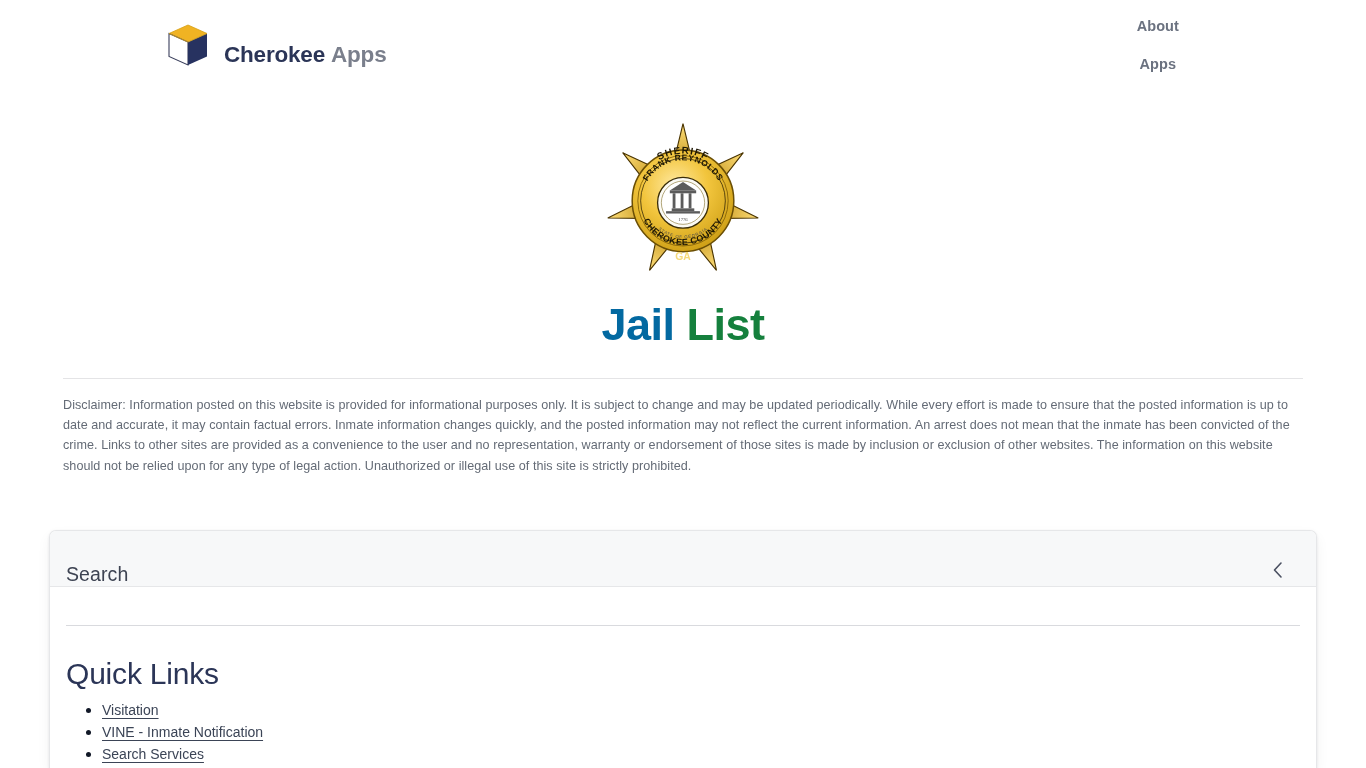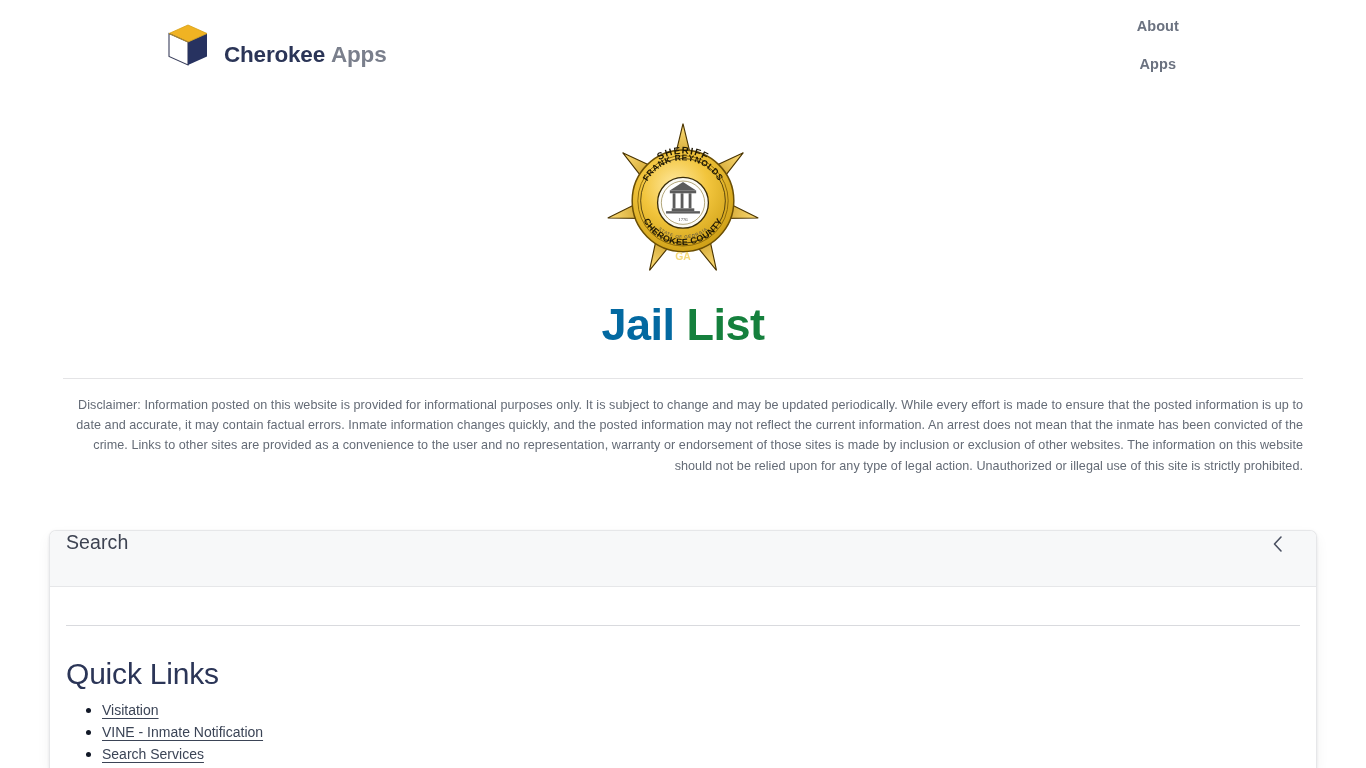--- a/index.html
+++ b/index.html
@@ -86,21 +86,21 @@
   .divider {
     width: 1240px;
     margin: 28px auto 0 auto;
     height: 1px;
     background: #e4e4e6;
   }
 
   .disclaimer {
     width: 1240px;
     margin: 16px auto 0 auto;
-    text-align: right;
+    text-align: left;
     color: #646b76;
     font-size: 12.6px;
     line-height: 1.62;
     letter-spacing: 0.05px;
   }
 
   
   .card {
     width: 1268px;
     margin: 54px auto 0 auto;
@@ -109,21 +109,21 @@
     border-bottom: none;
     border-radius: 7px 7px 0 0;
     box-shadow: 0 1px 3px rgba(16,24,40,0.09), 0 6px 14px rgba(16,24,40,0.05);
     overflow: hidden;
   }
   .card-header {
     height: 56px;
     background: #f7f8f9;
     border-bottom: 1px solid #e6e7e9;
     display: flex;
-    align-items: flex-start;
+    align-items: flex-end;
     justify-content: space-between;
     padding: 0 24px 0 16px;
   }
   .card-header-title {
     font-size: 19.5px;
     color: #3d4352;
     font-weight: 400;
     letter-spacing: 0.1px;
   }
   .collapse-btn {

